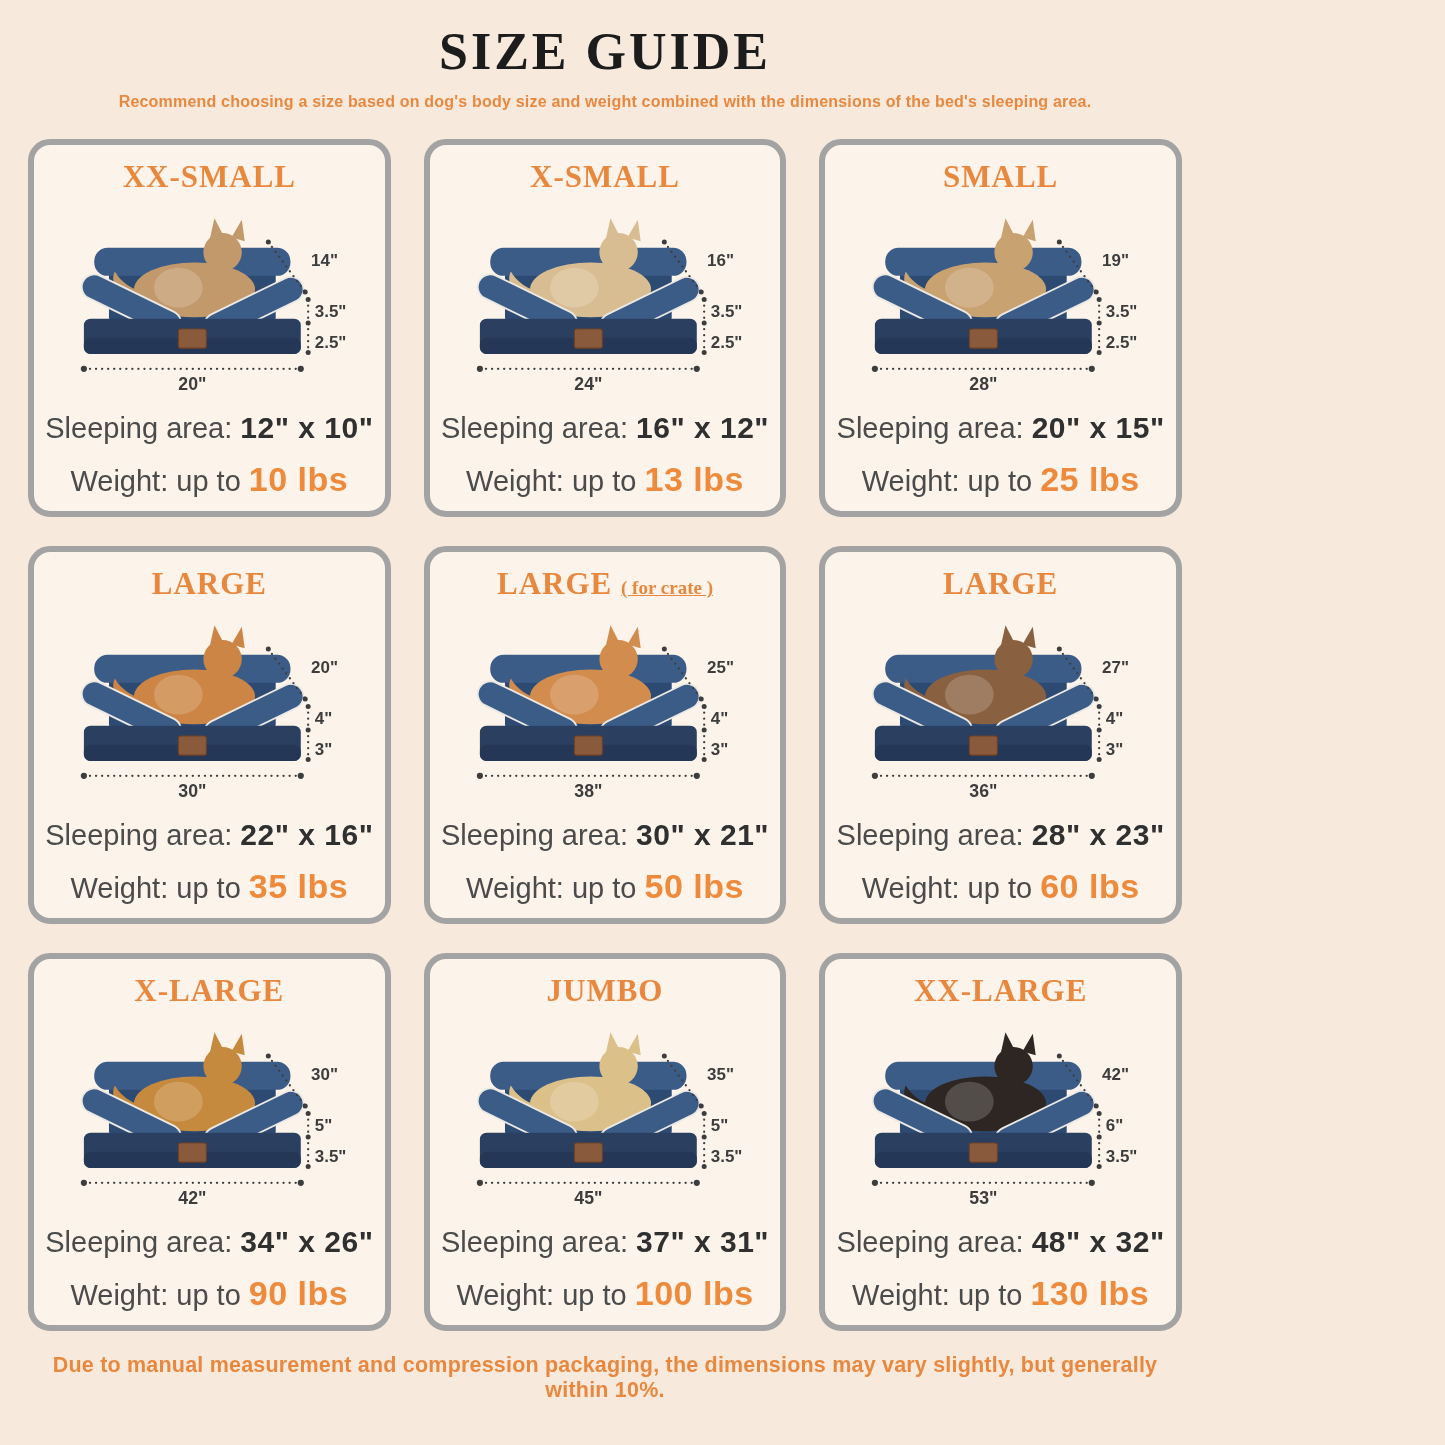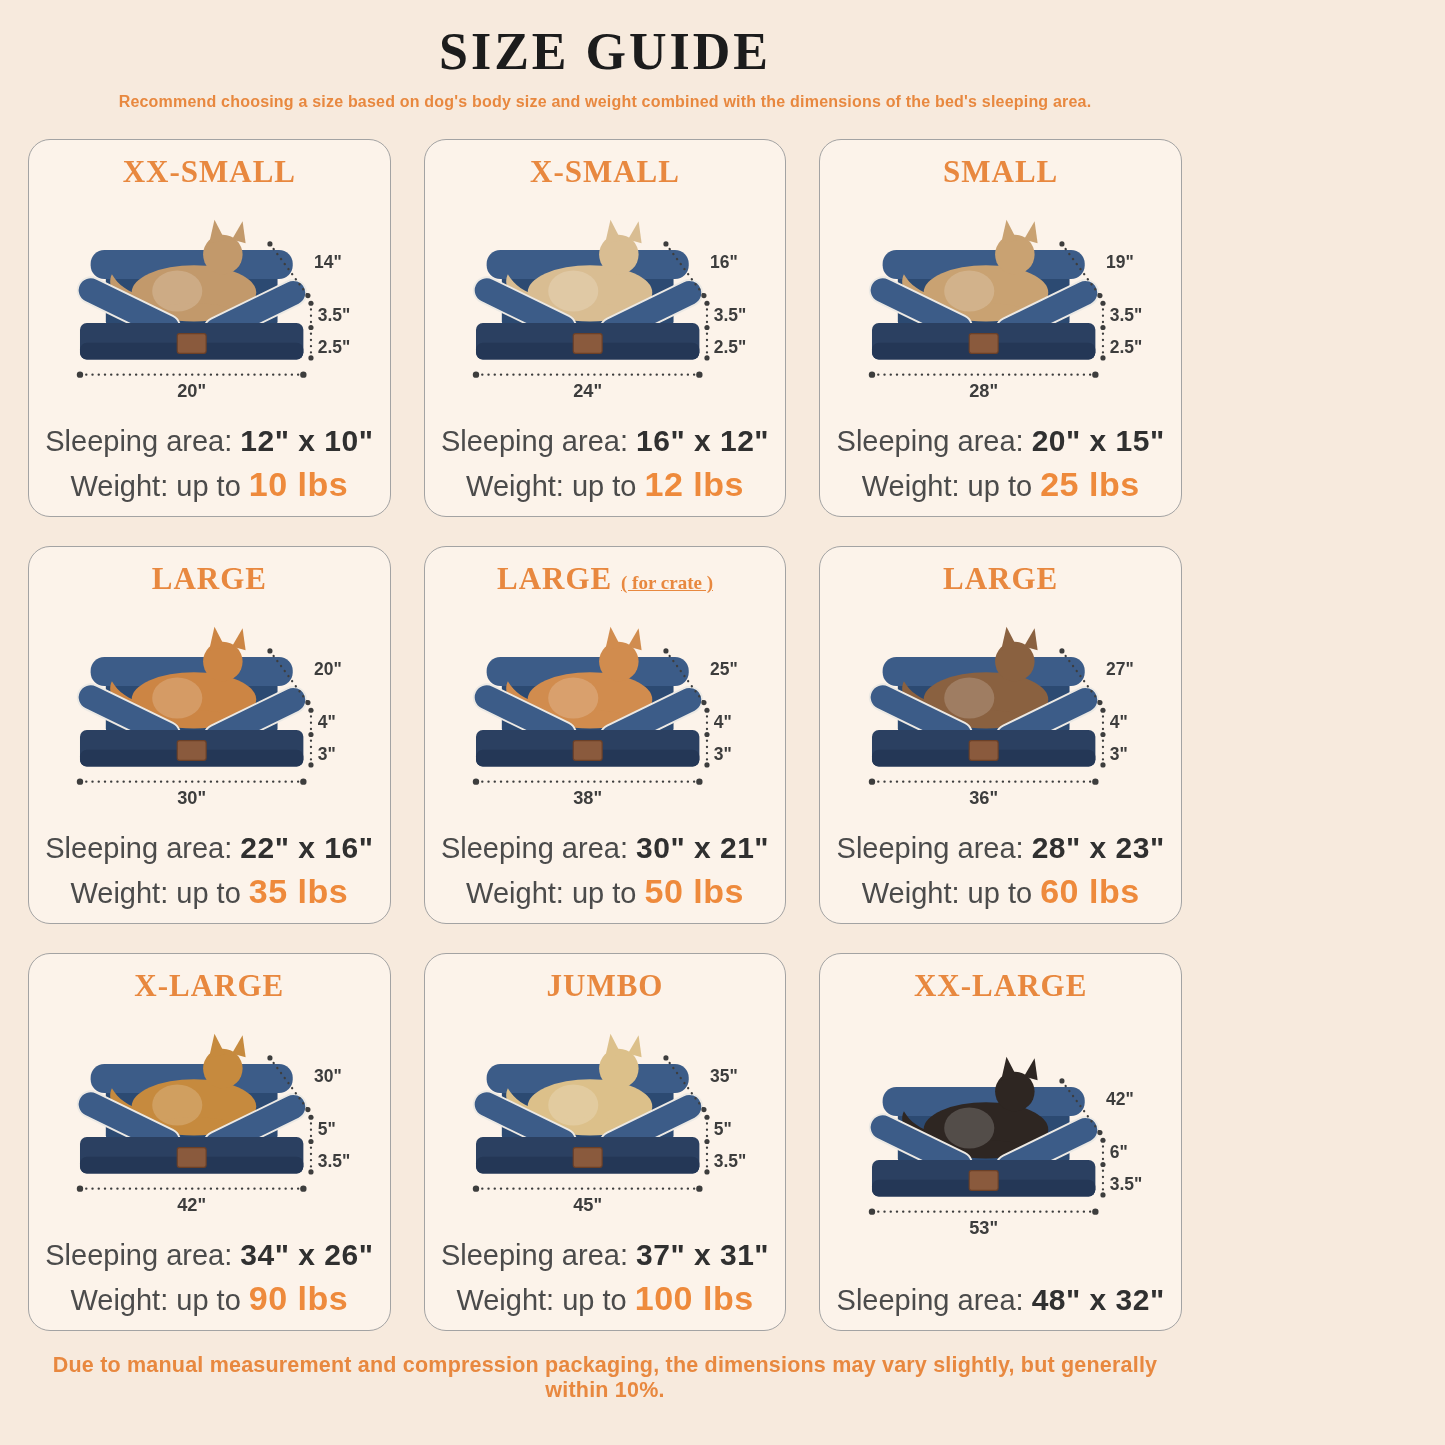--- a/index.html
+++ b/index.html
@@ -18,40 +18,40 @@
   .subtitle{
     margin:0 0 28px;text-align:center;
     color:#e8883f;font-weight:bold;font-size:16px;letter-spacing:.2px;
   }
   .grid{
     display:grid;grid-template-columns:repeat(3,1fr);
     gap:29px 33px;
   }
   .card{
     box-sizing:border-box;height:378px;
-    background:#fcf3ea;border:1px solid #a3a3a3;border-radius:22px;
+    background:#fcf3ea;border:6px solid #a3a3a3;border-radius:22px;
     padding:12px 8px 10px;
     display:flex;flex-direction:column;align-items:center;
   }
   .card-title{
     margin:4px 0 0;text-align:center;
     font-family:"Liberation Serif", serif;font-weight:bold;
     font-size:31px;letter-spacing:1px;color:#e8883f;line-height:1.05;
   }
   .card-title .suffix{font-size:19px;letter-spacing:0;font-weight:bold;text-decoration:underline;}
   .card-title .suffix:empty{display:none;}
   .illo{width:100%;flex:1;display:flex;align-items:center;justify-content:center;}
   .bed-svg{width:97%;display:block;}
   .dim{font-family:"Liberation Sans", sans-serif;font-weight:bold;font-size:23px;fill:#3d3d3d;}
   .dim-width{font-size:24px;}
   .dotline{stroke:#3d3d3d;stroke-width:3;stroke-linecap:round;stroke-dasharray:0.2 8;fill:none;}
   .dot{fill:#3d3d3d;}
   .info{margin:0;text-align:center;line-height:1.3;font-size:29px;color:#4b4b4b;}
   .info b{color:#303030;font-size:30px;letter-spacing:.5px;}
-  .weight-line{margin-top:1px;}
+  .weight-line{margin-top:9px;}
   .weight-line .weight-val{color:#ee8a3c;font-weight:bold;font-size:34px;letter-spacing:.5px;}
   .footer{
     margin:22px 0 0;text-align:center;
     color:#e8883f;font-weight:bold;font-size:21.5px;letter-spacing:.2px;
   }
 </style>
 </head>
 <body>
 
 <div class="page">
@@ -164,21 +164,21 @@
 
         <g>
           <line class="dotline" x1="50" y1="218" x2="344" y2="218"></line>
           <circle class="dot" cx="50" cy="218" r="4.2"></circle>
           <circle class="dot" cx="344" cy="218" r="4.2"></circle>
           <text class="dim dim-width" x="197" y="247" text-anchor="middle">24"</text>
         </g>
       </svg>
     </div>
     <p class="info sleep-line"><span>Sleeping area:</span> <b>16" x 12"</b></p>
-    <p class="info weight-line"><span>Weight:</span> <span>up to</span> <b class="weight-val">12 lbs</b></p>
+    <p class="info weight-line"><span>Weight:</span> <span>up to</span> <b class="weight-val">13 lbs</b></p>
   </section>
 
   <section class="card">
     <h2 class="card-title"><span>SMALL</span> </h2>
     <div class="illo">
       <svg class="bed-svg" viewBox="0 0 440 252" xmlns="http://www.w3.org/2000/svg">
 
         <rect x="84" y="80" width="226" height="78" rx="10" fill="#2c4a72"></rect>
 
         <rect x="64" y="54" width="266" height="38" rx="18" fill="#3c5c88"></rect>
@@ -570,16 +570,17 @@
 
         <g>
           <line class="dotline" x1="50" y1="218" x2="344" y2="218"></line>
           <circle class="dot" cx="50" cy="218" r="4.2"></circle>
           <circle class="dot" cx="344" cy="218" r="4.2"></circle>
           <text class="dim dim-width" x="197" y="247" text-anchor="middle">53"</text>
         </g>
       </svg>
     </div>
     <p class="info sleep-line"><span>Sleeping area:</span> <b>48" x 32"</b></p>
+    <p class="info weight-line"><span>Weight:</span> <span>up to</span> <b class="weight-val">130 lbs</b></p>
   </section>
 </main>
   <p class="footer">Due to manual measurement and compression packaging, the dimensions may vary slightly, but generally within 10%.</p>
 </div>
 
 </body></html>

